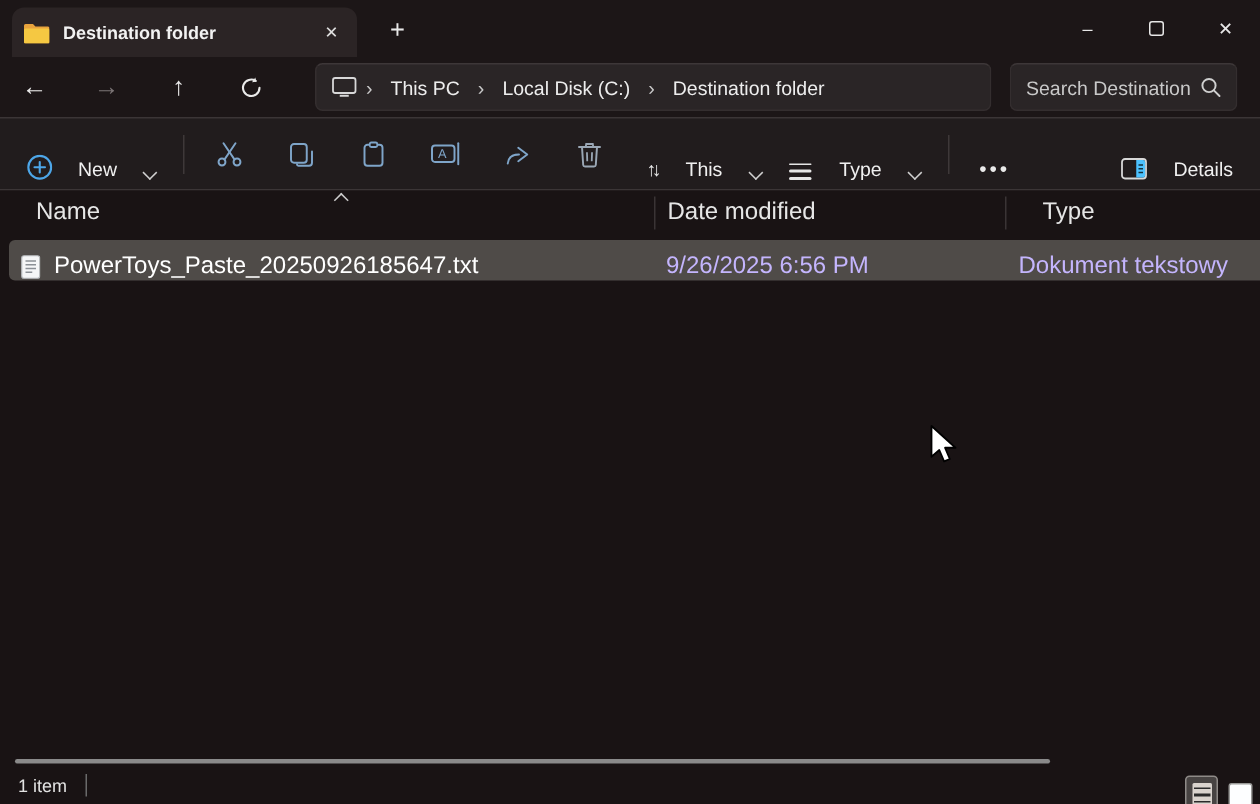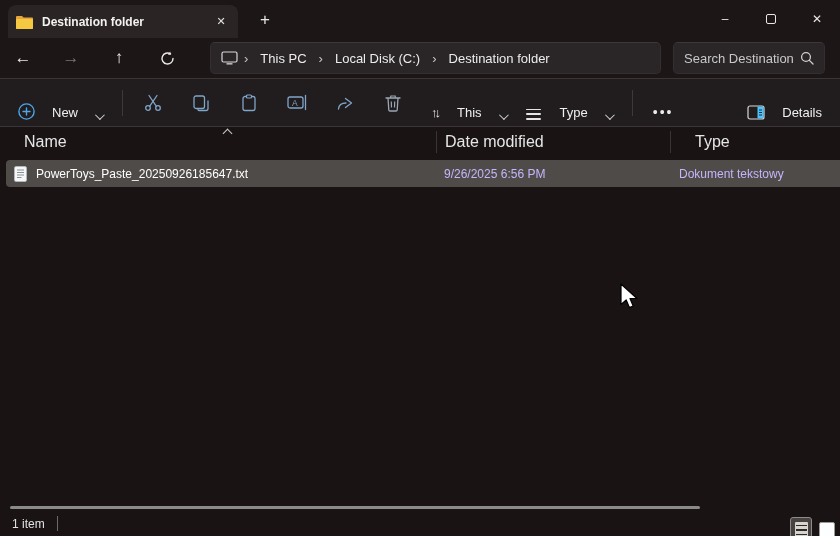--- a/index.html
+++ b/index.html
@@ -59,22 +59,22 @@
   .more-dots { font-size:14px; letter-spacing:2px; color:#eaeaea; }
   .spacer { flex:1; }
   
   .content { position:relative; height:409px; background:#191314; }
   .header-row { position:relative; height:30px; display:flex; align-items:center; font-size:16px; color:#e6e6e6; }
   .col-name { flex:0 0 436px; padding-left:24px; }
   .col-date { flex:0 0 234px; padding-left:8px; border-left:1px solid #3a3435; height:22px; display:flex; align-items:center; }
   .col-type { flex:1; padding-left:24px; border-left:1px solid #3a3435; height:22px; display:flex; align-items:center; }
   .sort-asc { position:absolute; left:224px; top:3px; width:7px; height:7px; border-left:1.3px solid #cccccc; border-top:1.3px solid #cccccc; transform:rotate(45deg); }
   .file-row {
-    display:flex; align-items:center; height:27px; margin:3px 0 0 6px;
-    background:#4f4b48; border-radius:4px 0 0 4px; font-size:12px;
+    display:flex; align-items:flex-end; height:27px; margin:3px 0 0 6px;
+    background:#4f4b48; border-radius:4px 0 0 4px; font-size:16px;
   }
   .cell-name { flex:0 0 430px; display:flex; align-items:center; padding-left:8px; color:#ffffff; gap:9px; }
   .cell-date { flex:0 0 234px; padding-left:8px; color:#c4b5fd; }
   .cell-type { flex:1; padding-left:9px; color:#c4b5fd; }
   .h-scrollbar { position:absolute; left:10px; bottom:27px; width:690px; height:3px; background:#8a8a8a; border-radius:2px; }
   .cursor { position:absolute; left:620px; top:156px; pointer-events:none; }
   
   .statusbar { position:absolute; left:0; right:0; bottom:0; height:25px; display:flex; align-items:center; padding-left:12px; font-size:12px; color:#e2e2e2; background:transparent; }
   .status-sep { width:1px; height:15px; background:#6a6a6a; margin-left:12px; }
   .view-toggles { position:absolute; right:2px; bottom:-7px; display:flex; gap:4px; }

